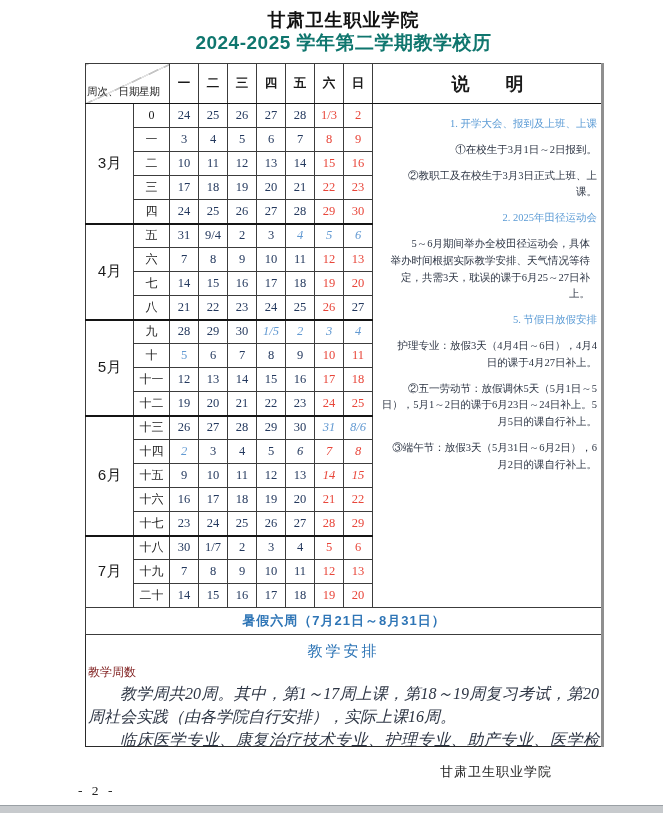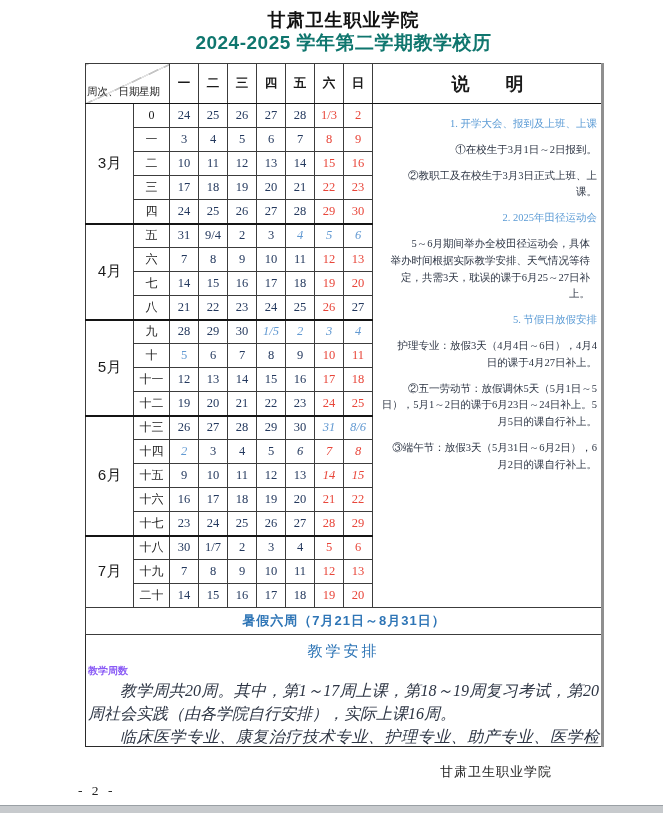--- a/index.html
+++ b/index.html
@@ -53,21 +53,21 @@
   .note-p1{text-indent:1em;margin:9px 0;}
   .note-p2{text-indent:2em;margin:9px 7px;}
   .teachbox{
     border:1px solid #2a2a2a;border-top:none;height:112px;box-sizing:border-box;
     padding:5px 2px 0 2px;overflow:hidden;
   }
   .teach-title{
     text-align:center;color:#2e75b6;font-family:"Liberation Sans","DejaVu Sans",sans-serif;
     font-size:15px;letter-spacing:3px;margin:2px 0 3px;
   }
-  .teach-sub{color:#8b5cf6;font-family:"Liberation Sans","DejaVu Sans",sans-serif;font-size:10px;margin:0 0 1px;font-weight:bold;}
+  .teach-sub{color:#7f1d1d;font-family:"Liberation Sans","DejaVu Sans",sans-serif;font-size:12px;margin:0 0 1px;}
   .teach-p{margin:0;font-size:16px;line-height:1.45;text-indent:2em;color:#2c3443;text-align:justify;font-style:italic;}
   .graystrip{position:absolute;top:0;right:-2px;width:3px;height:100%;background:#8f8f8f;}
   .footer-org{
     position:absolute;left:440px;top:763px;font-family:"Liberation Sans","DejaVu Sans",sans-serif;
     font-size:13px;color:#1b1b1b;letter-spacing:1px;
   }
   .page-num{position:absolute;left:78px;top:783px;font-size:13.5px;letter-spacing:3px;color:#222;}
   .bottom-bar{position:absolute;left:0;bottom:0;width:100%;height:7px;background:#c7cacd;border-top:1px solid #9aa0a5;}
 </style>
 </head>

